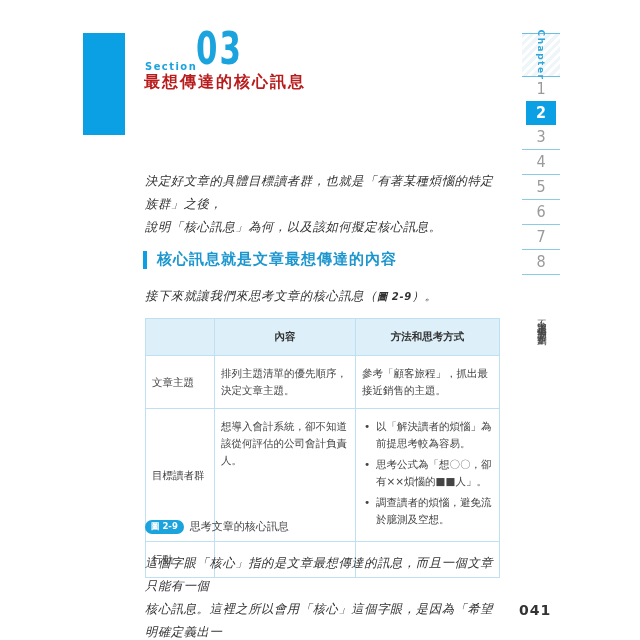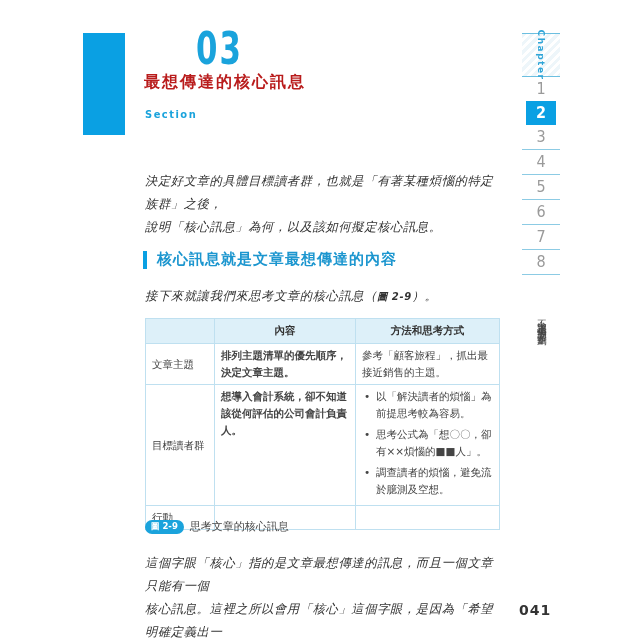--- a/index.html
+++ b/index.html
@@ -1,21 +1,21 @@
 <!DOCTYPE html>
 <html><head>
 <meta charset="utf-8">
 <style>
   html, body { margin:0; padding:0; }
   body {
     width:640px; height:640px; background:#ffffff; position:relative; overflow:hidden;
     font-family:"DejaVu Sans", "Liberation Sans", sans-serif; color:#333;
   }
   .blue-block { position:absolute; left:83px; top:33px; width:42px; height:102px; background:#0aa0e3; }
-  .section-label { position:absolute; left:145px; top:60px; font-family:"DejaVu Sans Condensed","DejaVu Sans",sans-serif; font-size:11px; font-weight:bold; letter-spacing:1.5px; color:#1aa3dc;margin-top:48px; }
+  .section-label { position:absolute; left:145px; top:60px; font-family:"DejaVu Sans Condensed","DejaVu Sans",sans-serif; font-size:11px; font-weight:bold; letter-spacing:1.5px; color:#1aa3dc; }
   .section-num { position:absolute; left:196px; top:26px; font-family:"DejaVu Sans","Liberation Sans",sans-serif; font-size:44px; font-weight:bold; color:#1aa3dc; letter-spacing:3px; transform:scaleX(0.7); transform-origin:left top; line-height:46px; }
   .page-title { position:absolute; left:144px; top:72px; font-size:16px; font-weight:bold; color:#b91c1c; letter-spacing:2px; }
 
   
   .chapter-bar { position:absolute; left:522px; top:33px; width:38px; }
   .chapter-head { height:42px; border-top:1px solid #6cbfe0; border-bottom:1px solid #6cbfe0;
     background:repeating-linear-gradient(135deg,#eef6fa 0 3px,#ffffff 3px 6px); position:relative; }
   .chapter-head span { position:absolute; left:50%; top:50%; transform:translate(-50%,-50%) rotate(90deg); font-size:9px; color:#2fa5d8; letter-spacing:1.5px; font-weight:bold; white-space:nowrap; }
   .chapter-num { height:24px; line-height:24px; text-align:center; font-size:16px; color:#9a9a9a; border-bottom:1px solid #8ccbe4; font-family:"DejaVu Sans Condensed","DejaVu Sans",sans-serif; }
   .chapter-num.first { border-bottom:none; }
@@ -23,24 +23,24 @@
   .chapter-vertical { position:absolute; left:535px; top:312px; width:14px; font-size:9.5px; color:#444; writing-mode:vertical-rl; letter-spacing:1.5px; line-height:14px; }
 
   .body-text { position:absolute; left:145px; font-size:12.3px; line-height:23px; color:#333; letter-spacing:0.6px; font-family:"DejaVu Serif","Liberation Serif",serif; width:360px;font-style:italic; }
   .subhead { position:absolute; left:143px; top:250px; display:flex; align-items:center; }
   .subhead-bar { width:4px; height:18px; background:#0aa0e3; margin-right:10px; }
   .subhead-text { font-size:15px; font-weight:bold; color:#1c96cf; letter-spacing:1px; }
   .intro { top:285px; }
   .intro b { font-family:"DejaVu Sans",sans-serif; font-size:10px; }
 
   table.fig { position:absolute; left:145px; top:318px; width:355px; border-collapse:collapse; font-size:10.5px; color:#444; }
-  table.fig td, table.fig th { border:1px solid #bfe0f0; padding:3px 6px; vertical-align:top; line-height:17px; }
+  table.fig td, table.fig th { border:1px solid #bfe0f0; padding:9px 6px; vertical-align:top; line-height:17px; }
   table.fig th { background:#ddf0f9; font-weight:bold; text-align:center; height:18px; font-size:10.5px; color:#333; }
   table.fig td.label { width:56px; vertical-align:middle; color:#444;margin-top:36px; }
-  table.fig td.c1 { width:128px;font-weight:bold; }
+  table.fig td.c1 { width:128px; }
   table.fig ul { margin:0; padding:0 0 0 0; list-style:none; }
   table.fig li { position:relative; padding-left:14px; margin:0 0 4px 0; }
   table.fig li:before { content:"•"; position:absolute; left:2px; }
   .star { font-size:12px; color:#111; }
 
   .caption { position:absolute; left:145px; top:519px; display:flex; align-items:center; font-size:11px; color:#444; }
   .badge { background:#1aa3dc; color:#fff; font-weight:bold; font-size:8.5px; border-radius:8px; padding:1px 6px; margin-right:6px; }
   .para2 { top:552px; }
   .page-number { position:absolute; left:519px; top:602px; font-size:14px; font-weight:bold; color:#333; letter-spacing:1px; }
 </style>

